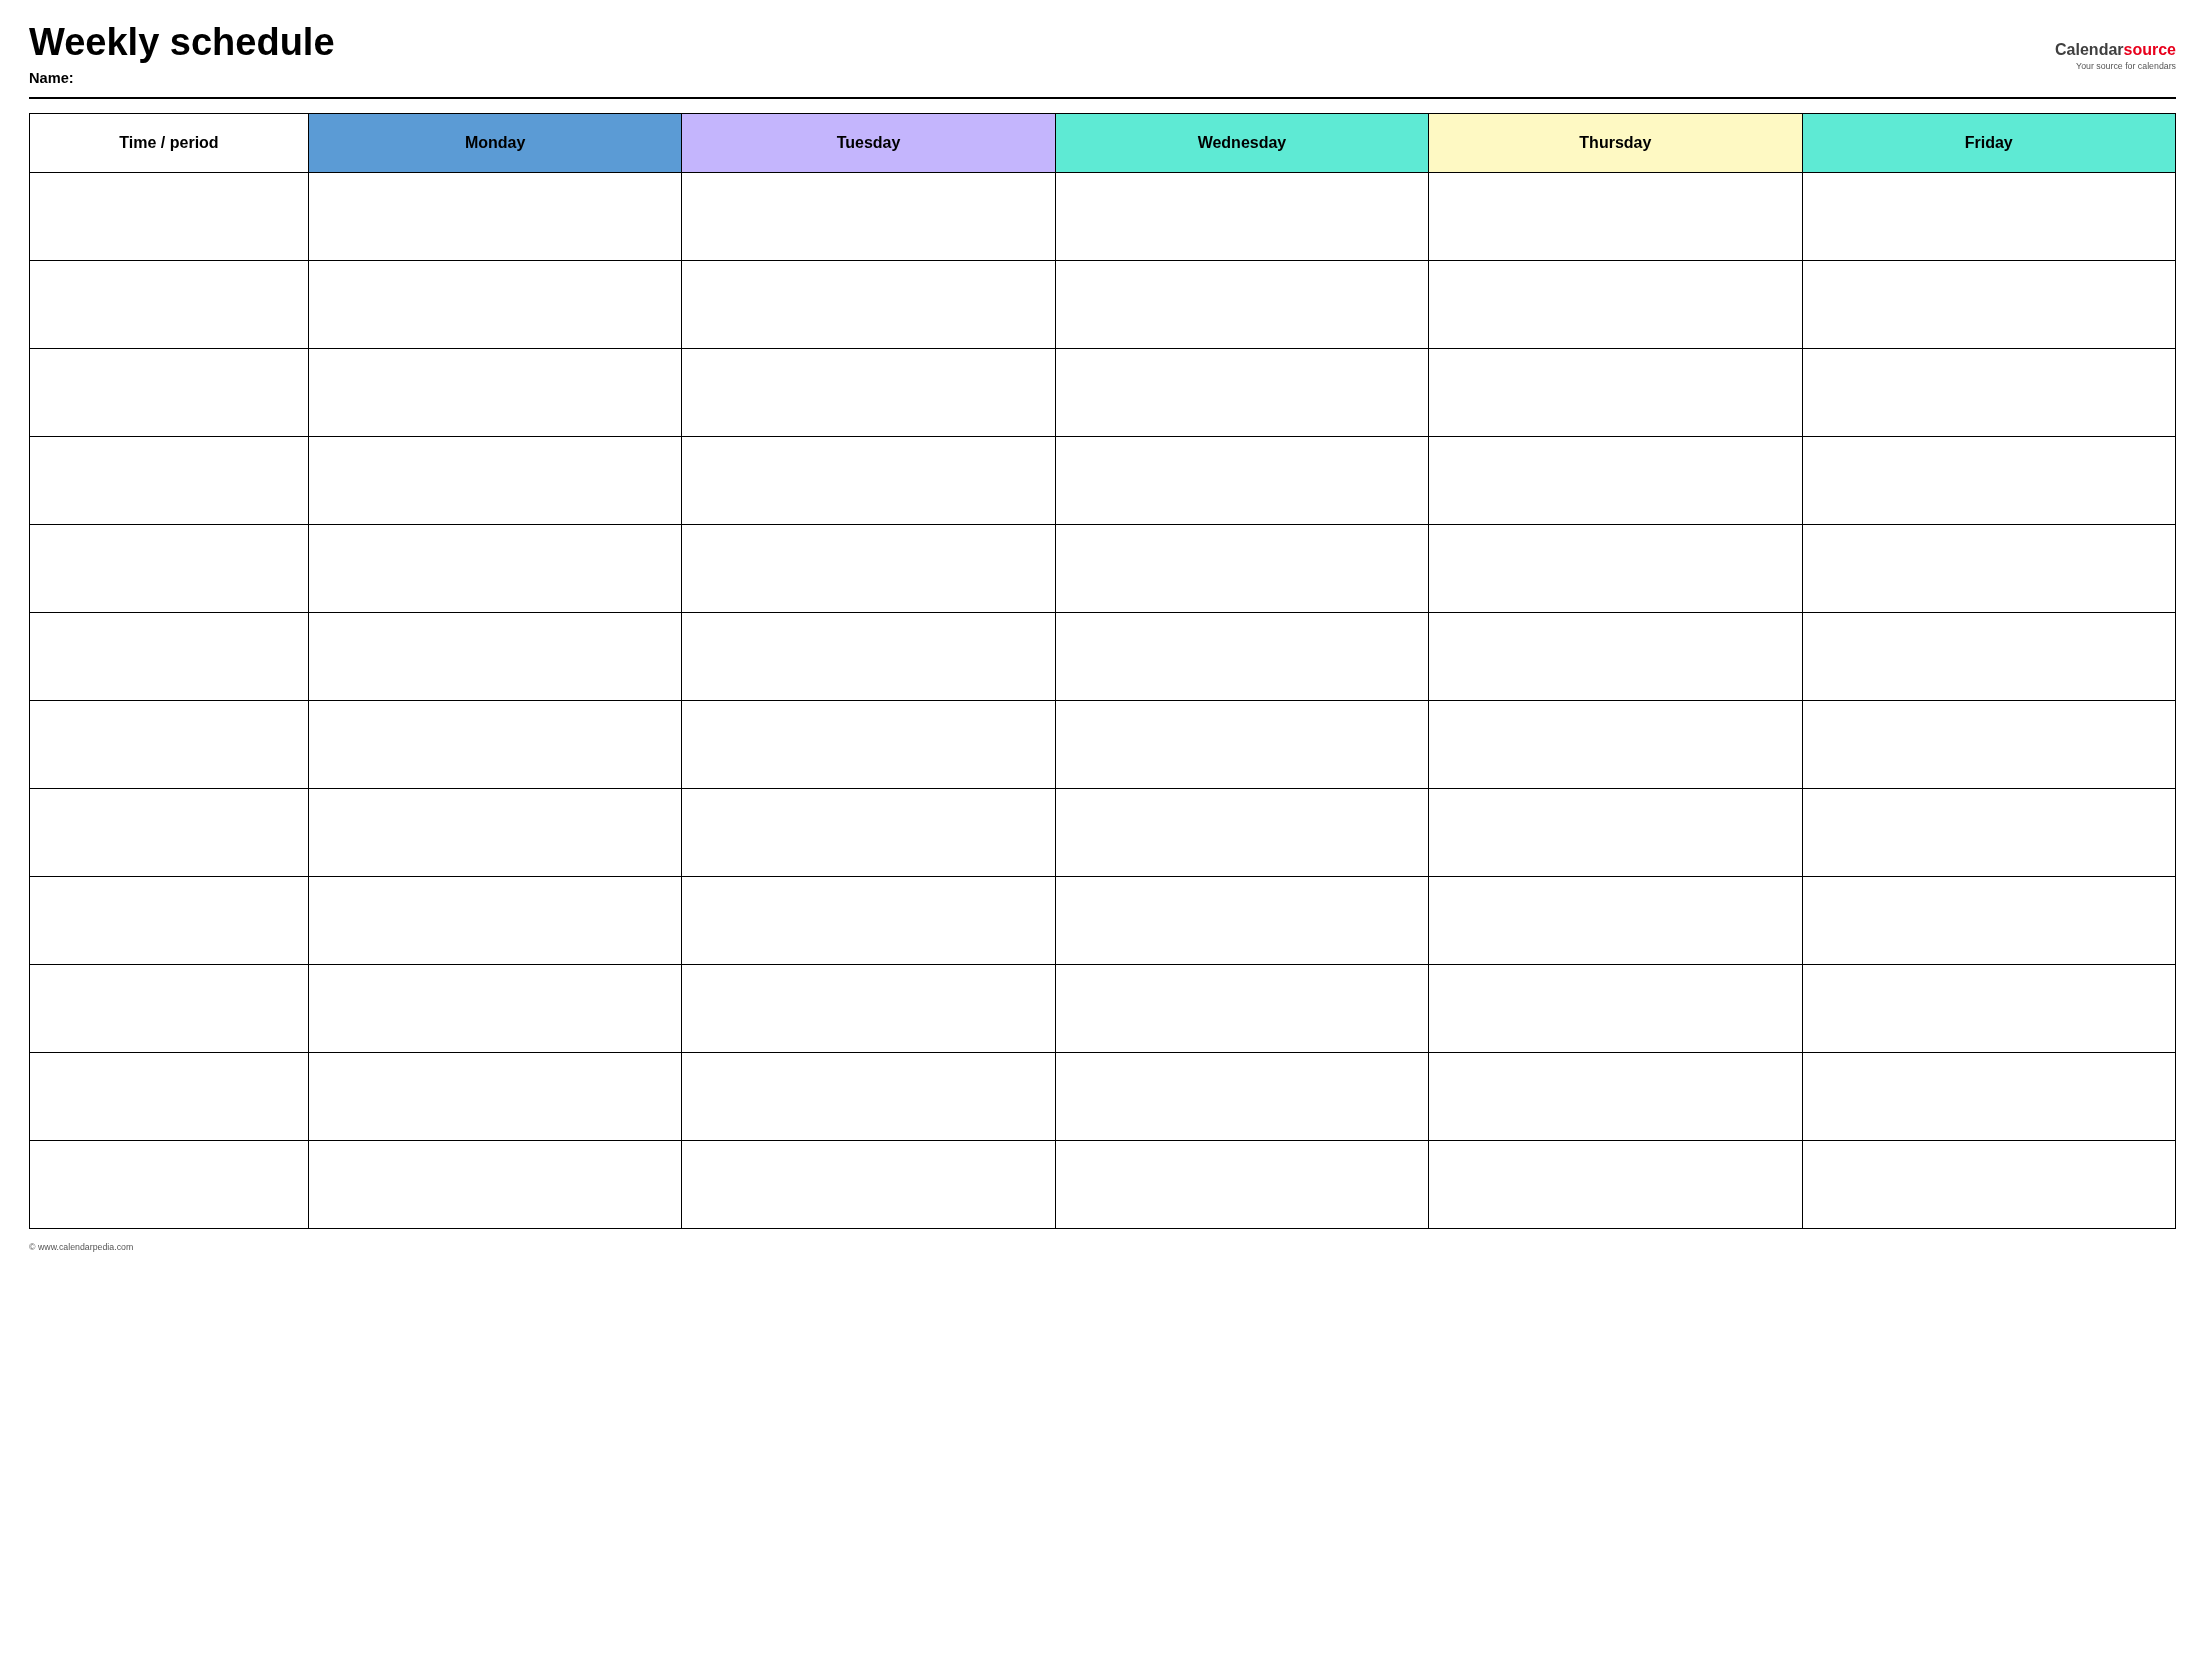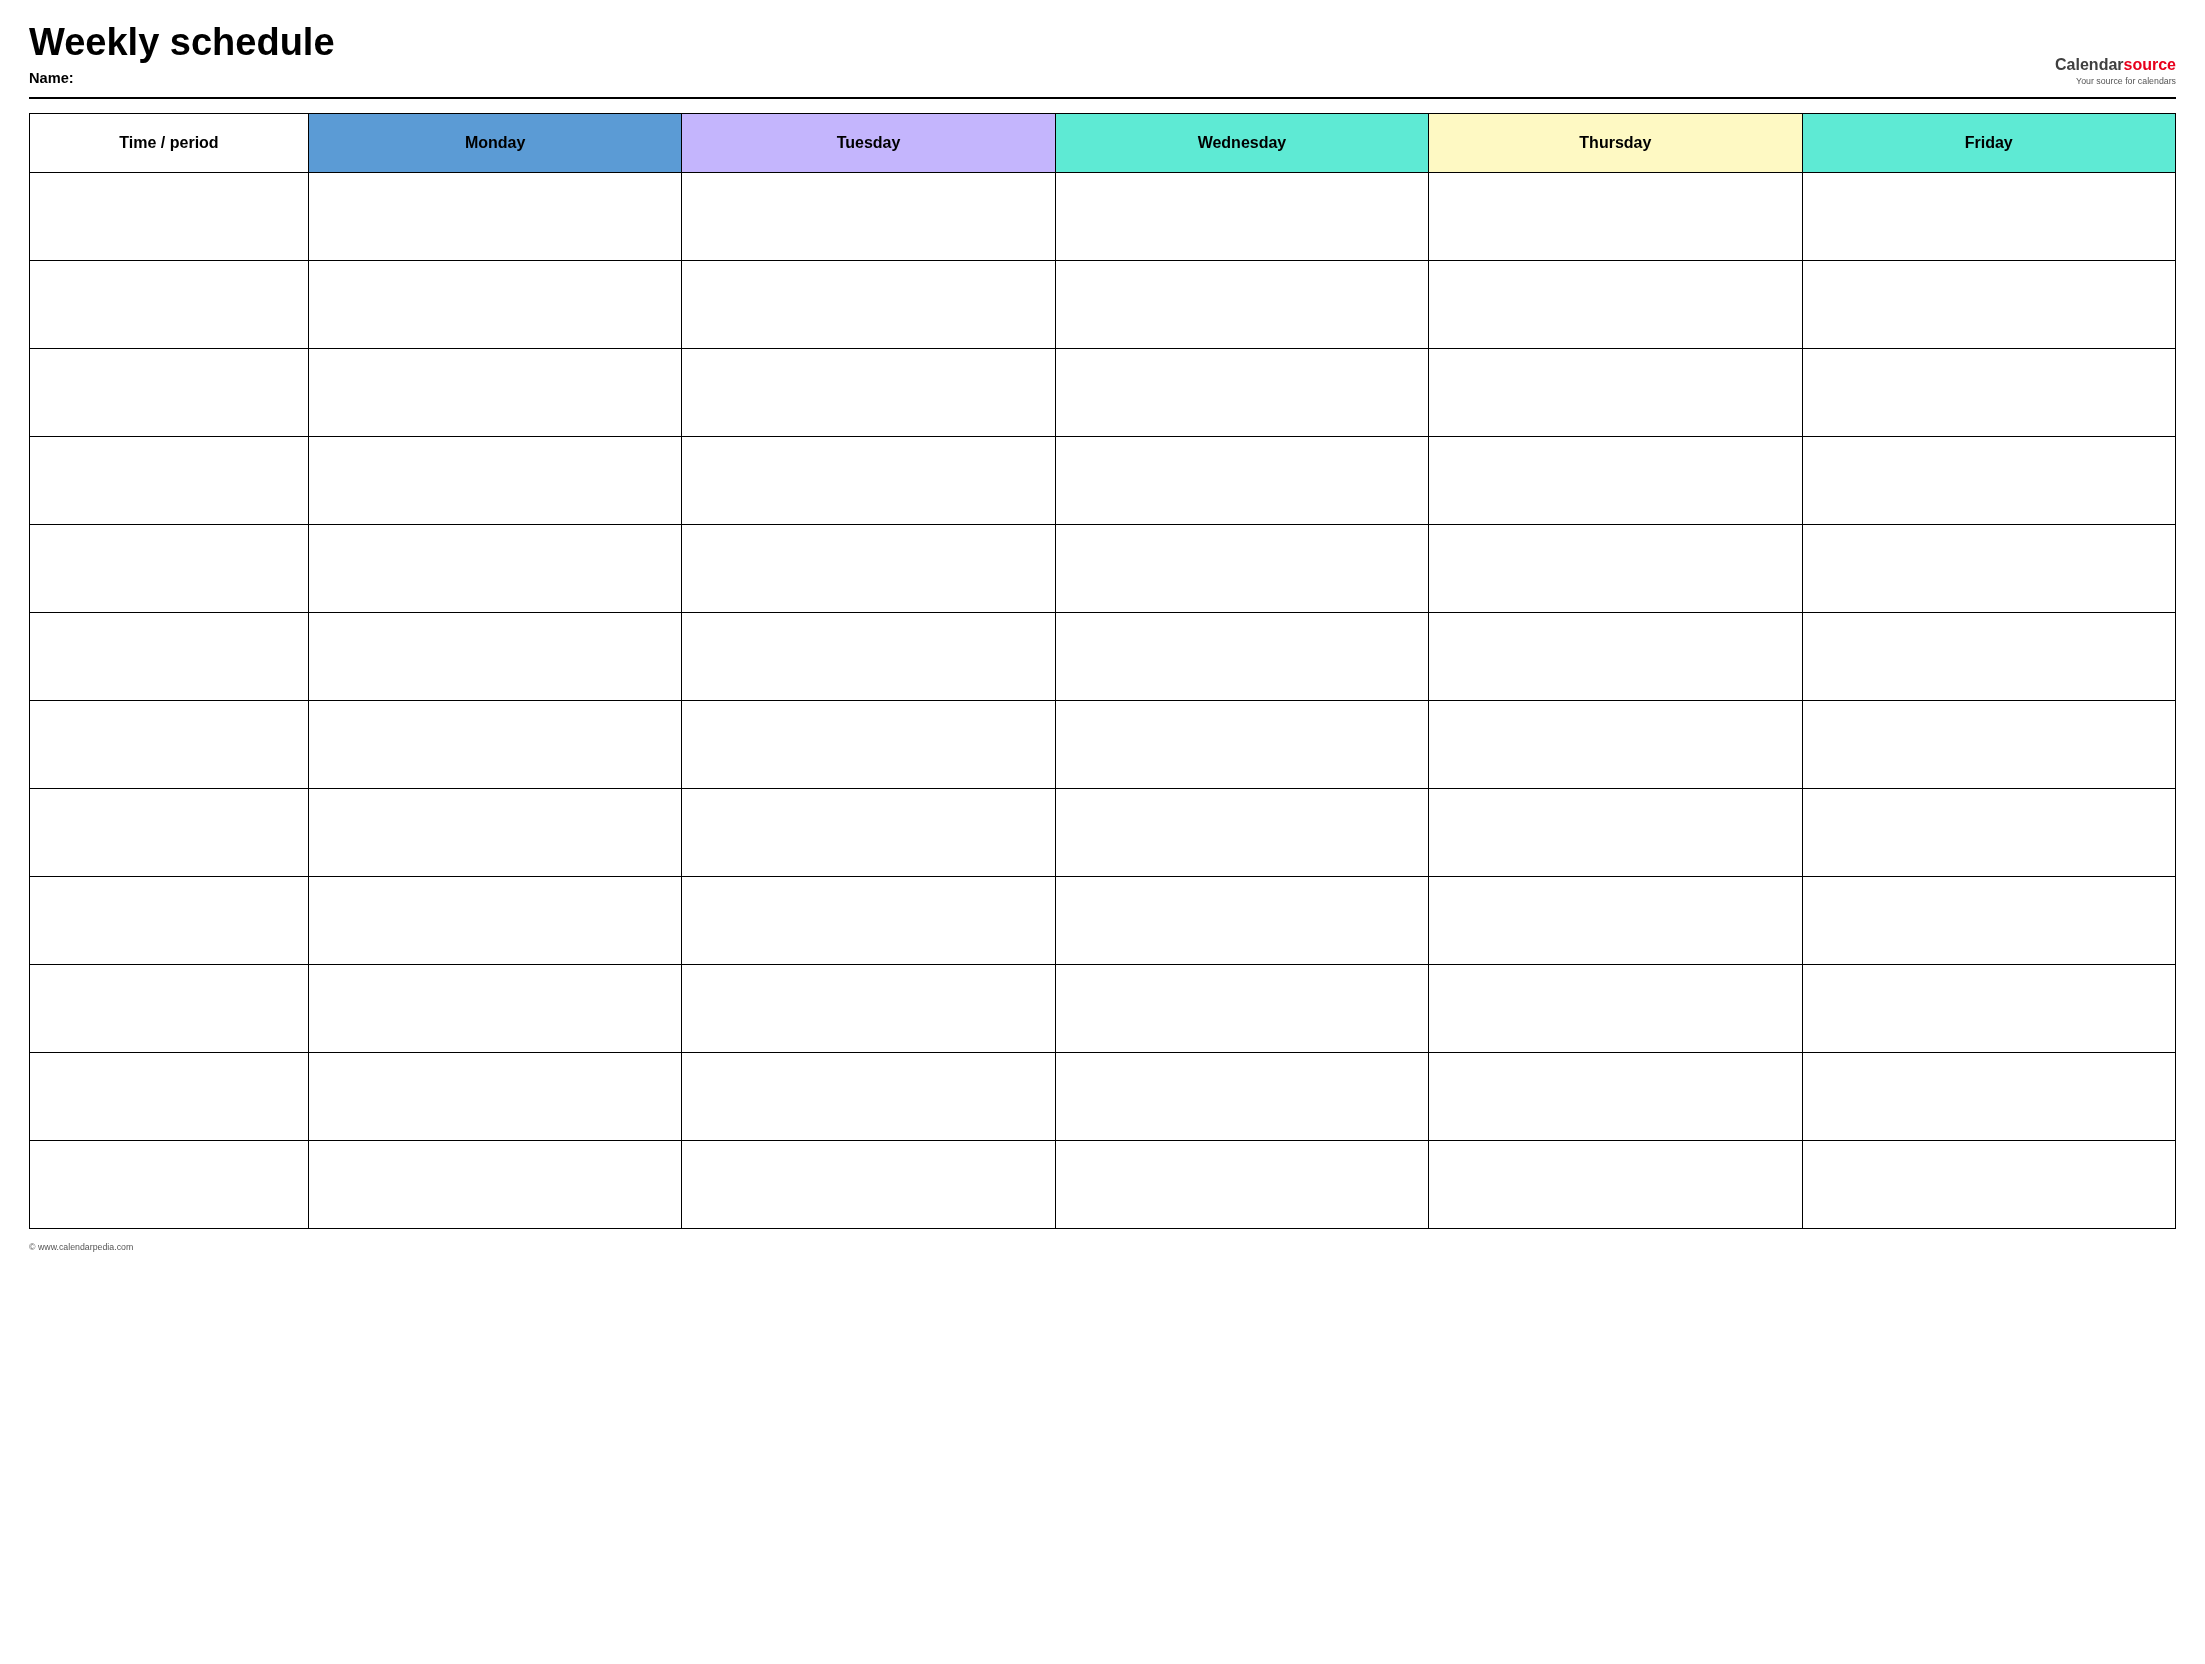--- a/index.html
+++ b/index.html
@@ -12,21 +12,21 @@
       background: #ffffff;
       font-family: Arial, sans-serif;
       padding: 22px 29px 14.6px 29px;
       width: 100%;
       min-height: 100vh;
     }
 
     .header {
       display: flex;
       justify-content: space-between;
-      align-items: flex-end;
+      align-items: center;
       margin-bottom: 1px;
     }
 
     .title-section {
       display: flex;
       flex-direction: column;
     }
 
     .main-title {
       font-size: 38px;

